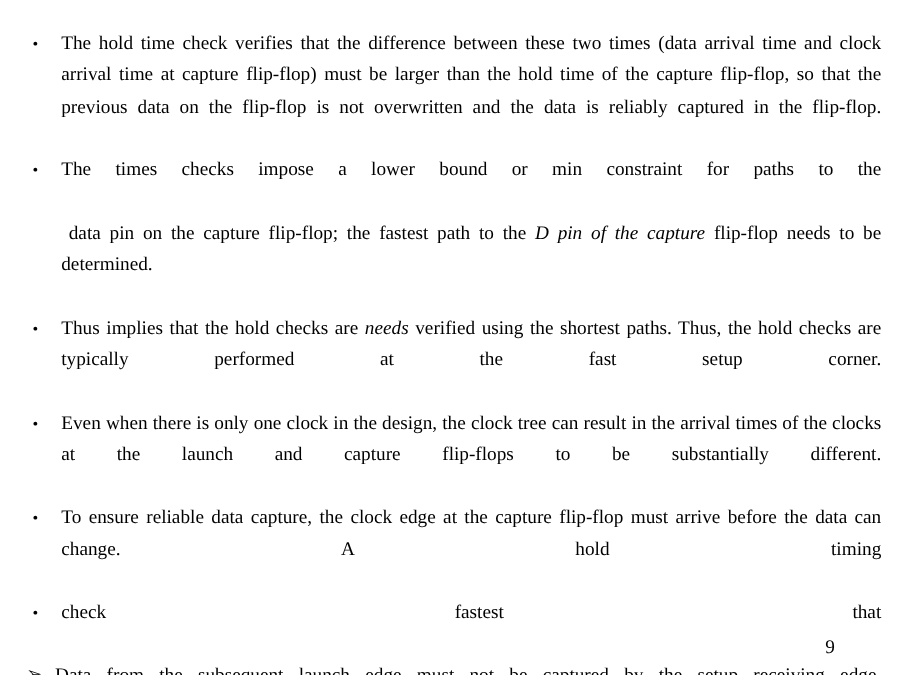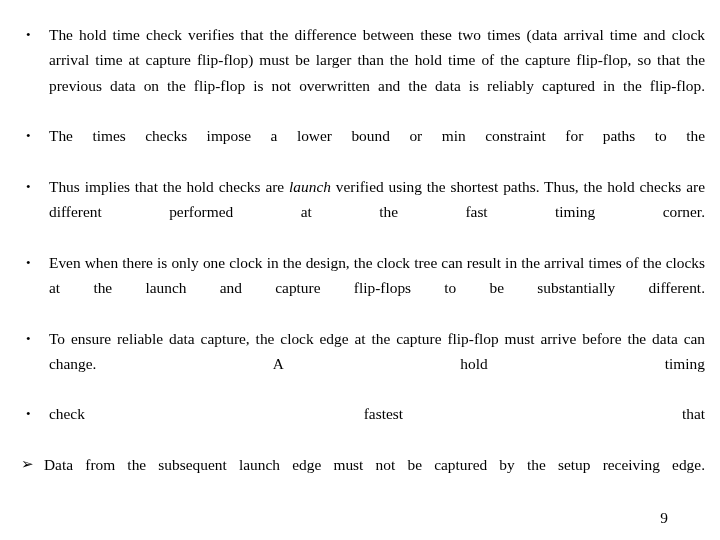--- a/index.html
+++ b/index.html
@@ -108,23 +108,27 @@
 
   <div id="body-list">
       <div class="bullet-item dot">
         <span class="marker">•</span>
         <span class="text"><span>The hold time check verifies that the difference between these two times (data arrival time and clock arrival time at capture flip-flop) must be larger than the hold time of the capture flip-flop, so that the previous data on the flip-flop is not overwritten and the data is reliably captured in the flip-flop.</span></span>
       </div>
       <div class="bullet-item dot">
         <span class="marker">•</span>
         <span class="text"><span>The times checks impose a lower bound or min constraint for paths to the</span></span>
       </div>
+      <div class="bullet-item dot cont-line">
+        <span class="marker"></span>
+        <span class="text"><span> data pin on the capture flip-flop; the fastest path to the </span><span class="em-italic">D pin of the capture</span><span> flip-flop needs to be determined.</span></span>
+      </div>
       <div class="bullet-item dot">
         <span class="marker">•</span>
-        <span class="text"><span>Thus implies that the hold checks are </span><span class="em-italic">launch</span><span> verified using the shortest paths. Thus, the hold checks are different performed at the fast timing corner.</span></span>
+        <span class="text"><span>Thus implies that the hold checks are </span><span class="em-italic">needs</span><span> verified using the shortest paths. Thus, the hold checks are typically performed at the fast setup corner.</span></span>
       </div>
       <div class="bullet-item dot">
         <span class="marker">•</span>
         <span class="text"><span>Even when there is only one clock in the design, the clock tree can result in the arrival times of the clocks at the launch and capture flip-flops to be substantially different.</span></span>
       </div>
       <div class="bullet-item dot">
         <span class="marker">•</span>
         <span class="text"><span>To ensure reliable data capture, the clock edge at the capture flip-flop must arrive before the data can change. A hold timing</span></span>
       </div>
       <div class="bullet-item dot">

